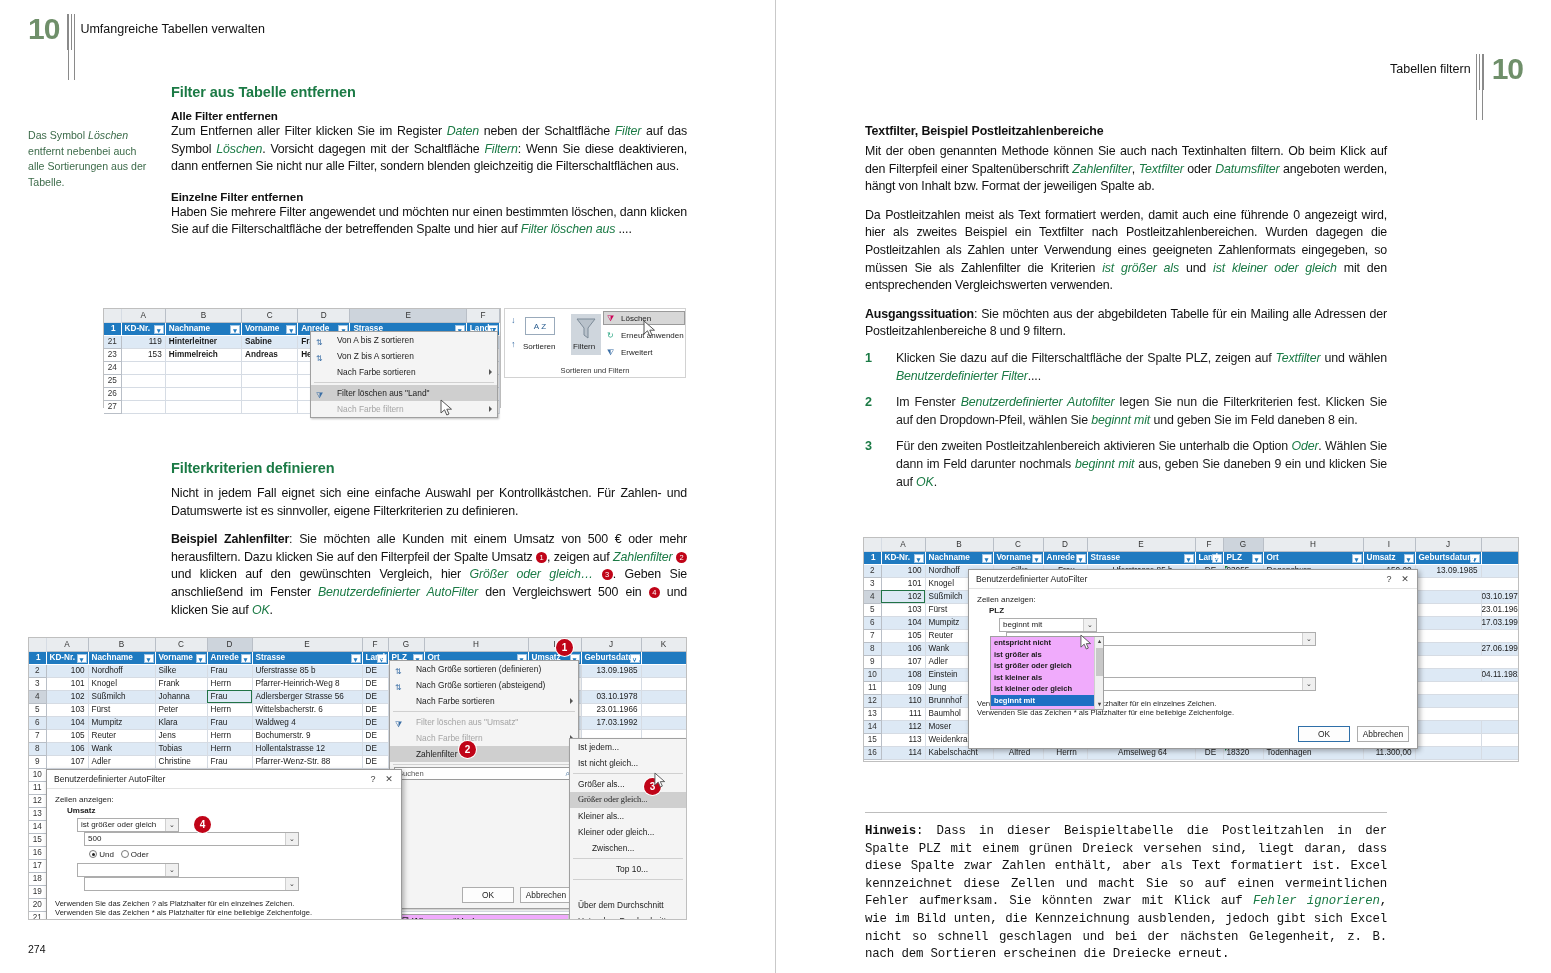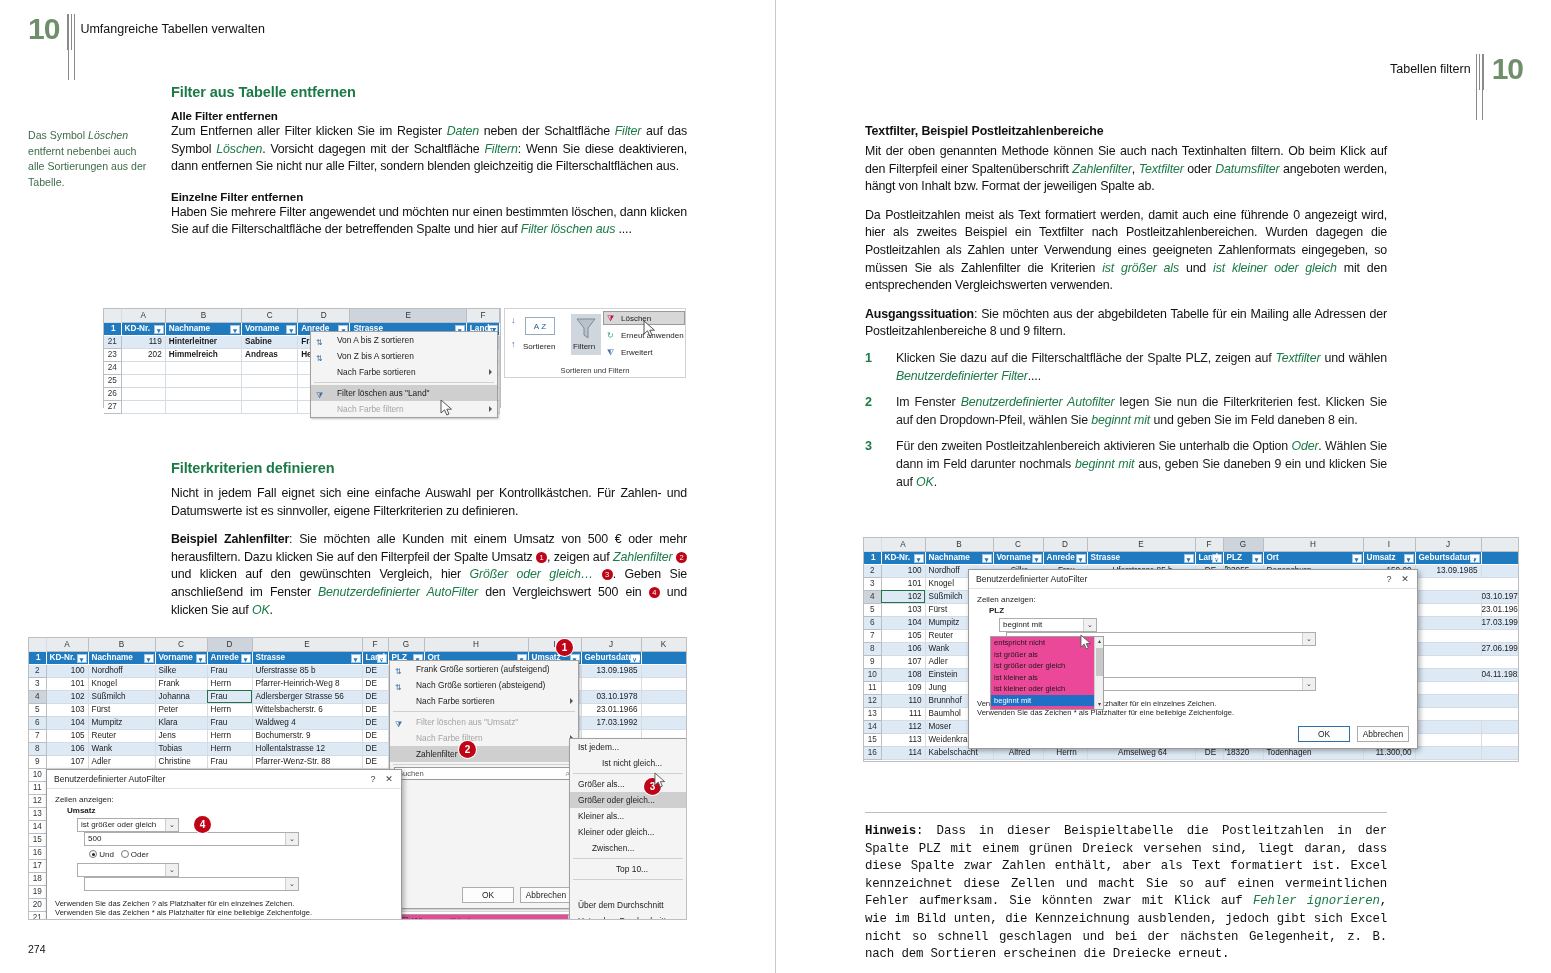--- a/index.html
+++ b/index.html
@@ -128,21 +128,21 @@
              text-align:center; line-height:17px; box-shadow:0 0 0 1px #fff; z-index:40;}
   .cursor { position:absolute; z-index:45; }
 
   
   .ribbon { position:absolute; background:#fff; border:1px solid #d2d2d2; }
   .ribbon .lbl { position:absolute; bottom:2px; width:100%; text-align:center;
                  font-size:7.6px; color:#333; }
   .ribbon .ritem { position:absolute; font-size:8px; color:#222; white-space:nowrap; }
 
   
-  .lb { position:absolute; background:#ec4899; border:1px solid #a0a0a0; overflow:hidden; }
+  .lb { position:absolute; background:#f0abfc; border:1px solid #a0a0a0; overflow:hidden;font-weight:bold; }
   .lb .it { font-size:7.6px; height:11.5px; line-height:11.5px; padding-left:3px; white-space:nowrap; }
   .lb .it.sel { background:#1f6fc4; color:#fff; }
   .sbar { position:absolute; right:0; top:0; width:9px; height:100%; background:#f0f0f0;
           border-left:1px solid #cfcfcf; }
   .sbar .th { position:absolute; left:1px; width:7px; background:#c8c8c8; }
   .sbar .ar { position:absolute; left:0; width:9px; height:9px; text-align:center;
               font-size:6px; line-height:9px; color:#444; }
 </style>
 </head>
 <body>
@@ -198,21 +198,21 @@
           <td class="rowhdr">21</td>
           <td class="num">119</td>
           <td class="cl" style="font-weight:bold">Hinterleitner</td>
           <td class="cl" style="font-weight:bold">Sabine</td>
           <td class="cl" style="font-weight:bold">Frau</td>
           <td class="cl"></td>
           <td class="cl"></td>
         </tr>
         <tr class="plain">
           <td class="rowhdr">23</td>
-          <td class="num">202</td>
+          <td class="num">153</td>
           <td class="cl" style="font-weight:bold">Himmelreich</td>
           <td class="cl" style="font-weight:bold">Andreas</td>
           <td class="cl" style="font-weight:bold">Herr</td>
           <td class="cl"></td>
           <td class="cl"></td>
         </tr>
         <tr class="plain">
               <td class="rowhdr">24</td>
               <td></td>
               <td></td>
@@ -483,21 +483,21 @@
               <td colspan="11"></td>
             </tr>
         <tr class="plain">
               <td class="rowhdr">21</td>
               <td colspan="11"></td>
             </tr>
       </tbody>
         </table>
 
       <div class="ctx" style="left:360px; top:22px; width:190px;">
-        <div class="mi"><span class="ico">⇅</span><span>Frank Größe sortieren (aufsteigend)</span></div>
+        <div class="mi"><span class="ico">⇅</span><span>Nach Größe sortieren (definieren)</span></div>
         <div class="mi"><span class="ico">⇅</span><span>Nach Größe sortieren (absteigend)</span></div>
         <div class="mi"><span>Nach Farbe sortieren</span><span class="arr"></span></div>
         <div class="sep"></div>
         <div class="mi dis"><span class="ico">⧩</span><span>Filter löschen aus "Umsatz"</span></div>
         <div class="mi dis"><span>Nach Farbe filtern</span><span class="arr"></span></div>
         <div class="mi hl"><span>Zahlenfilter</span><span class="arr"></span></div>
         <div class="sep"></div>
         <div style="margin:2px 4px 4px 4px;height:13px;border:1px solid #9a9a9a;background:#fff;position:relative;">
           <span style="position:absolute;left:3px;top:1px;font-size:7.6px;color:#555;">Suchen</span>
           <span style="position:absolute;right:3px;top:1px;font-size:8px;color:#2a5d8f;">⌕</span>
@@ -511,24 +511,24 @@
           </div>
         </div>
         <div style="display:flex;justify-content:flex-end;gap:6px;padding:5px 6px 5px 0;">
           <span class="btn">OK</span>
           <span class="btn">Abbrechen</span>
         </div>
       </div>
 
       <div class="ctx" style="left:540px; top:100px; width:118px;">
         <div class="mi" style="padding-left:8px;"><span>Ist jedem...</span></div>
-        <div class="mi" style="padding-left:8px;text-align:center;"><span>Ist nicht gleich...</span></div>
+        <div class="mi" style="padding-left:8px;"><span>Ist nicht gleich...</span></div>
         <div class="sep"></div>
         <div class="mi" style="padding-left:8px;"><span>Größer als...</span></div>
-        <div class="mi hl" style="padding-left:8px;"><span>Größer oder gleich...</span></div>
+        <div class="mi hl" style="padding-left:8px;font-family:Liberation Serif, serif;"><span>Größer oder gleich...</span></div>
         <div class="mi" style="padding-left:8px;"><span>Kleiner als...</span></div>
         <div class="mi" style="padding-left:8px;"><span>Kleiner oder gleich...</span></div>
         <div class="mi" style="padding-left:8px;margin-left:14px;"><span>Zwischen...</span></div>
         <div class="sep"></div>
         <div class="mi" style="padding-left:8px;text-align:center;"><span>Top 10...</span></div>
         <div class="sep"></div>
         <div class="mi" style="padding-left:8px;margin-top:17px;"><span>Über dem Durchschnitt</span></div>
         <div class="mi" style="padding-left:8px;"><span>Unter dem Durchschnitt</span></div>
         <div class="sep"></div>
         <div class="mi" style="padding-left:8px;"></div>

